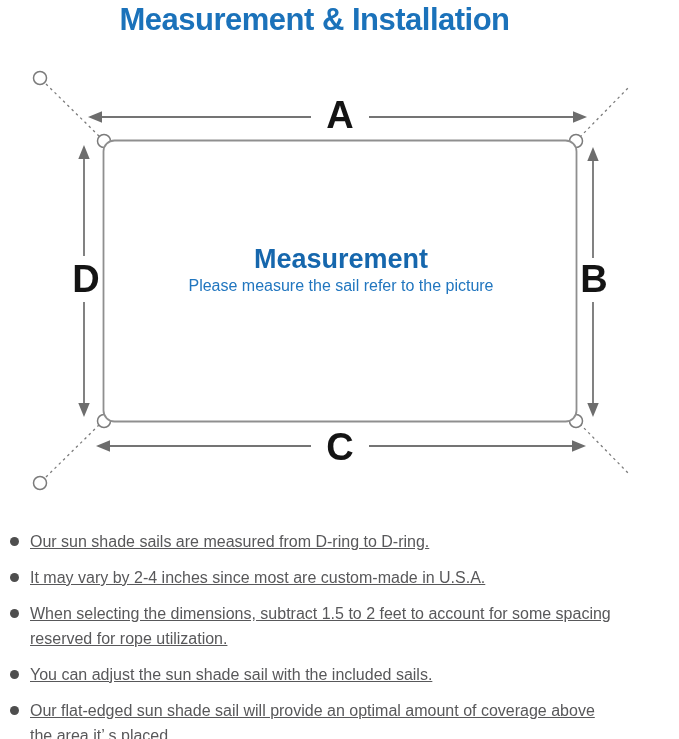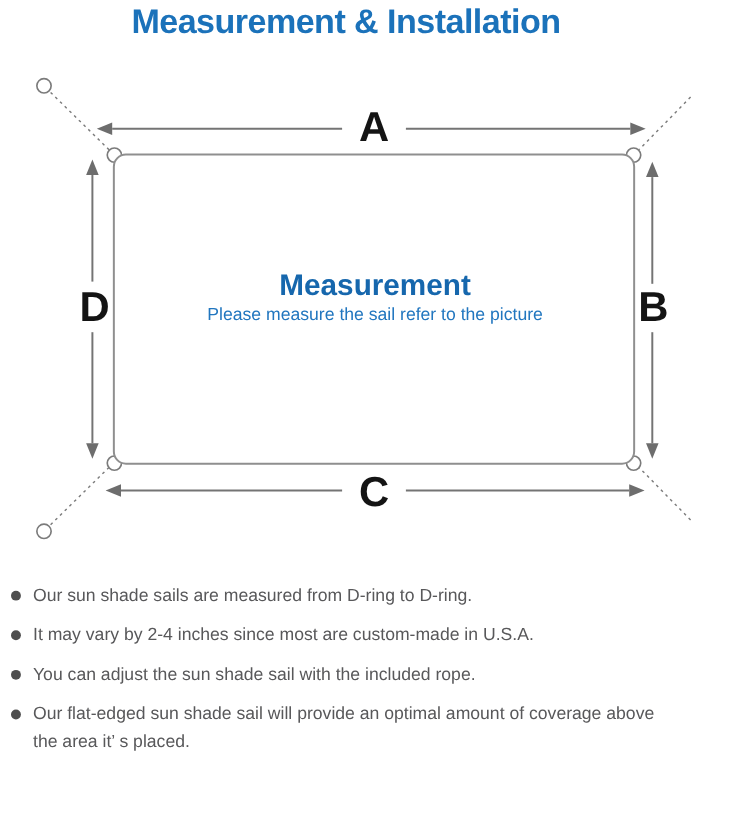--- a/index.html
+++ b/index.html
@@ -55,21 +55,21 @@
   }
   .dot {
     position: absolute;
     left: 1px;
     top: 8px;
     width: 9px;
     height: 9px;
     border-radius: 50%;
     background: #4e4e4e;
   }
-  .btext { white-space: pre-line; }
+  .btext { white-space: pre-line; text-decoration: underline; }
 </style>
 </head>
 <body>
 
 <div class="page">
 
   <h1 class="title">Measurement &amp; Installation</h1>
 
   <svg class="diagram" viewBox="0 0 679 520" width="679" height="520" xmlns="http://www.w3.org/2000/svg">
 
@@ -122,21 +122,26 @@
     <li>
       <span class="dot"></span>
       <span class="btext">Our sun shade sails are measured from D-ring to D-ring.</span>
     </li>
     <li>
       <span class="dot"></span>
       <span class="btext">It may vary by 2-4 inches since most are custom-made in U.S.A.</span>
     </li>
     <li>
       <span class="dot"></span>
-      <span class="btext">You can adjust the sun shade sail with the included rope.</span>
+      <span class="btext">When selecting the dimensions, subtract 1.5 to 2 feet to account for some spacing
+reserved for rope utilization.</span>
+    </li>
+    <li>
+      <span class="dot"></span>
+      <span class="btext">You can adjust the sun shade sail with the included sails.</span>
     </li>
     <li>
       <span class="dot"></span>
       <span class="btext">Our flat-edged sun shade sail will provide an optimal amount of coverage above
 the area it’ s placed.</span>
     </li>
   </ul>
 
 </div>
 

